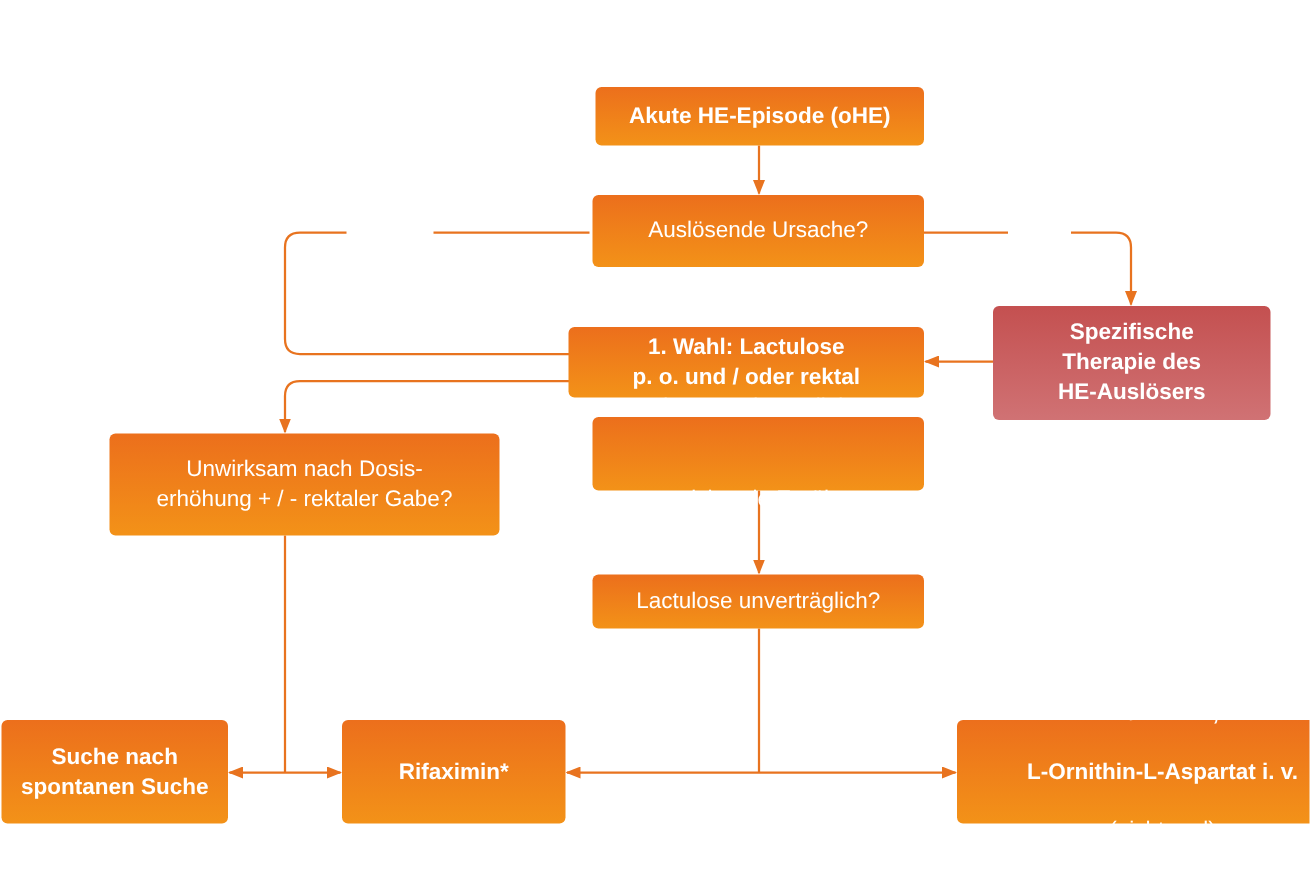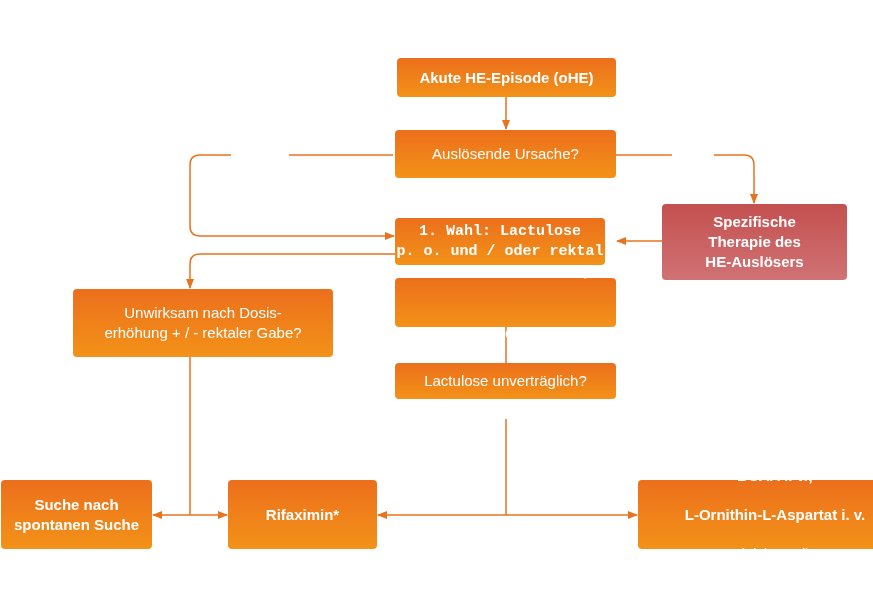--- a/index.html
+++ b/index.html
@@ -57,36 +57,36 @@
 <div class="box" style="left:395px; top:130px; width:221px; height:48px;text-align:center;">
   <span>Auslösende Ursache?</span>
 </div>
 
 <div class="box bold red" style="left:662px; top:204px; width:185px; height:76px;">
   <span>Spezifische</span>
   <span>Therapie des</span>
   <span>HE-Auslösers</span>
 </div>
 
-<div class="box bold" style="left:395px; top:218px; width:210px; height:47px;font-family:Liberation Mono, monospace;">
+<div class="box bold" style="left:379px; top:218px; width:237px; height:47px;">
   <span>1. Wahl: Lactulose</span>
   <span>p. o. und / oder rektal</span>
 </div>
 
 <div class="box" style="left:395px; top:278px; width:221px; height:49px;gap:41px;">
   <span>Keine Proteinrestriktion!;</span>
   <span>ausreichende Ernährung</span>
 </div>
 
 <div class="box" style="left:73px; top:289px; width:260px; height:68px;">
   <span>Unwirksam nach Dosis-</span>
   <span>erhöhung + / - rektaler Gabe?</span>
 </div>
 
-<div class="box" style="left:395px; top:363px; width:221px; height:36px;">
+<div class="box" style="left:395px; top:383px; width:221px; height:36px;">
   <span>Lactulose unverträglich?</span>
 </div>
 
 <div class="box bold" style="left:1px; top:480px; width:151px; height:69px;">
   <span>Suche nach</span>
   <span>spontanen Suche</span>
 </div>
 
 <div class="box bold" style="left:228px; top:480px; width:149px; height:69px;">
   <span>Rifaximin*</span>

